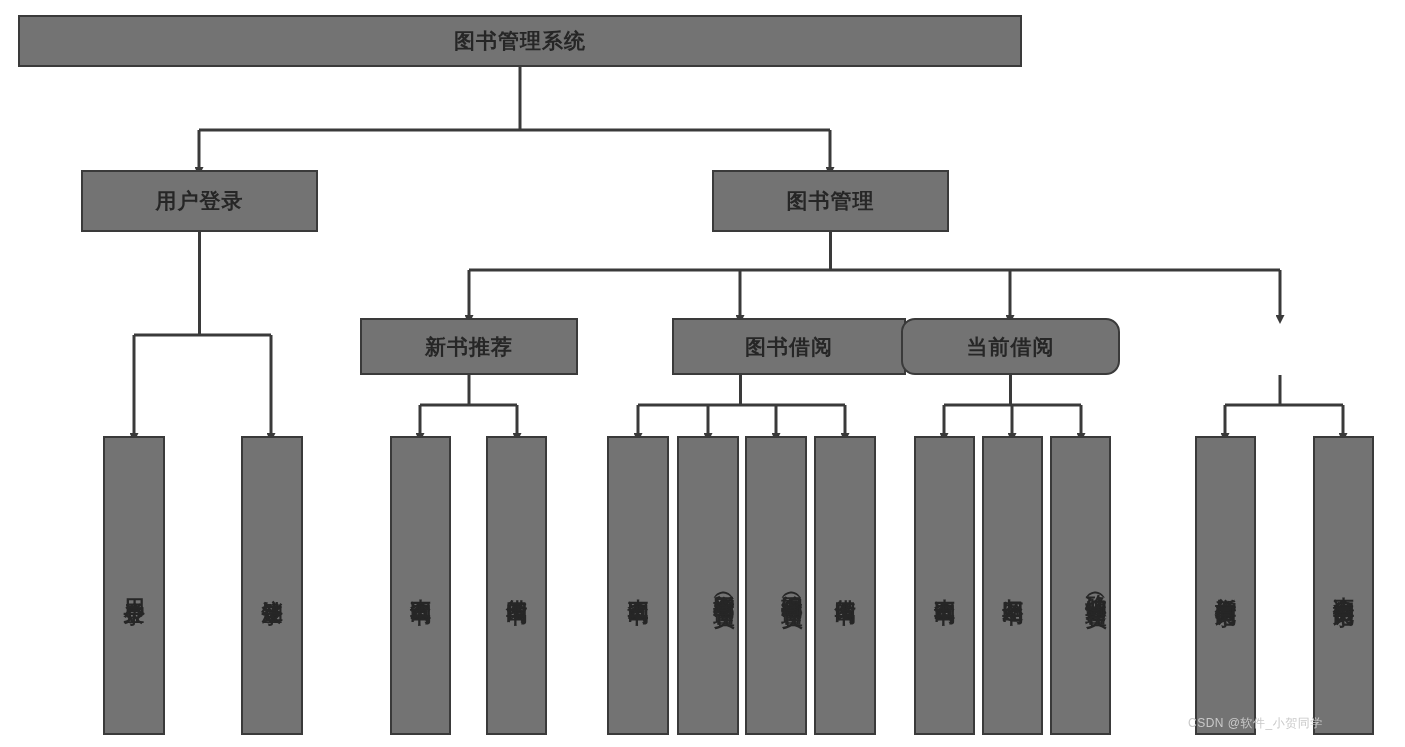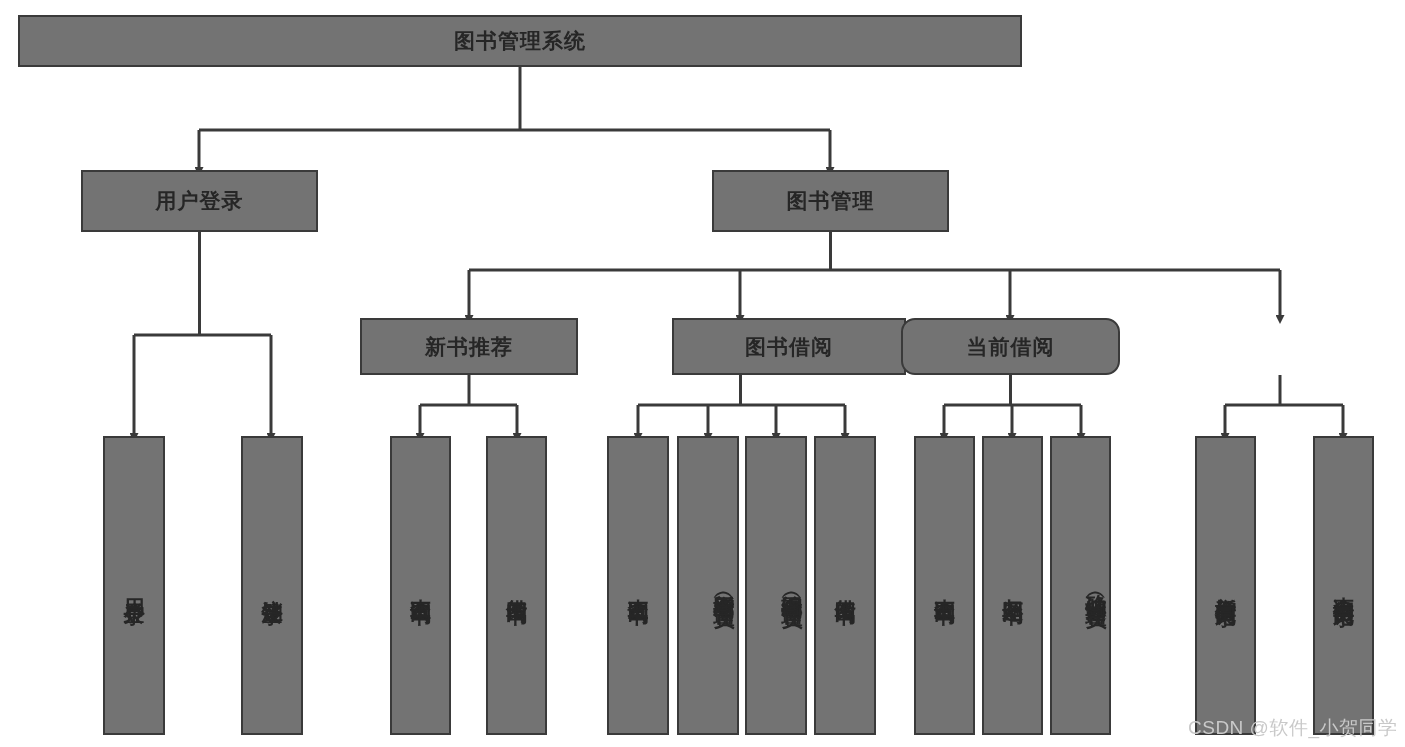--- a/index.html
+++ b/index.html
@@ -51,21 +51,21 @@
     white-space: nowrap;
     padding: 6px 0;
     align-items: flex-start;
     justify-content: center;
   }
   .node-v.mid {
     align-items: center;
   }
   .watermark {
     position: absolute;
-    font-size: 19px;
+    font-size: 12px;
     color: #c9c9c9;
     letter-spacing: 0.5px;
     white-space: nowrap;
     user-select: none;
   }
 </style>
 </head>
 <body>
 
 <div id="canvas">

